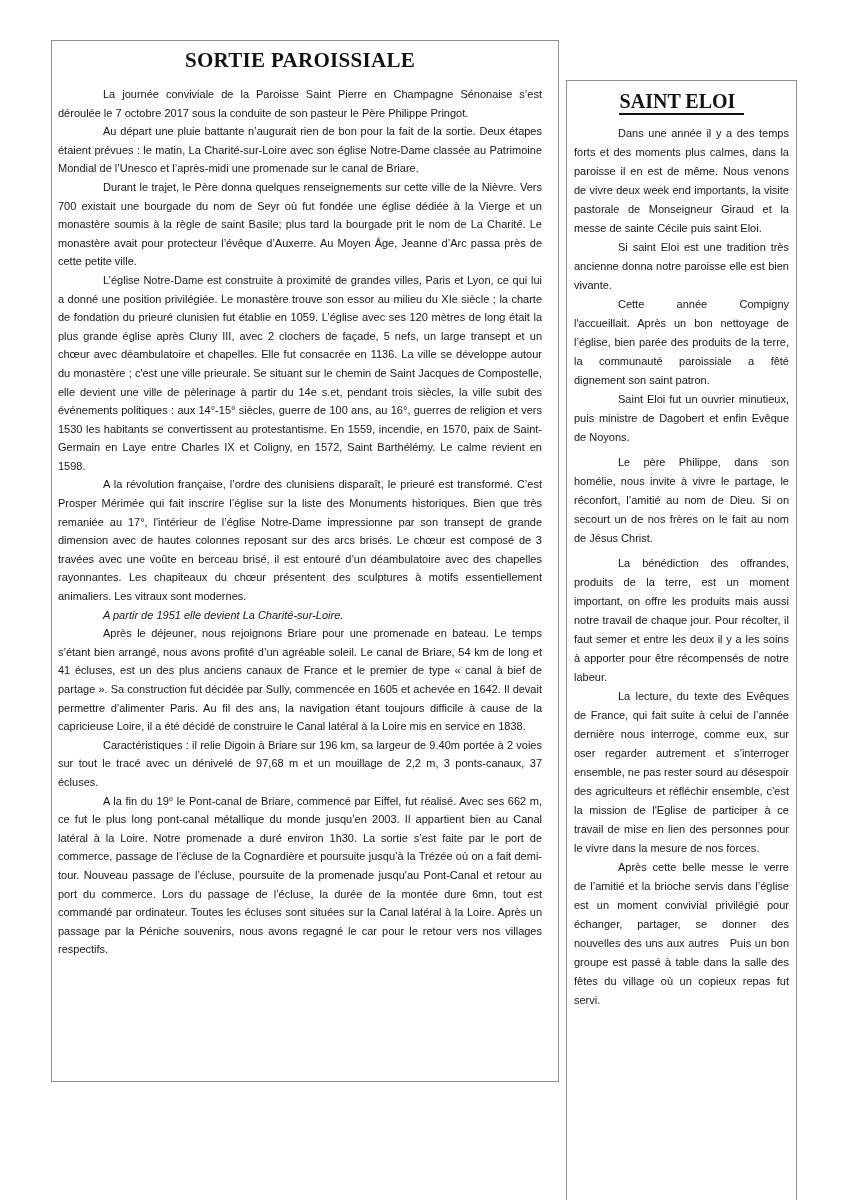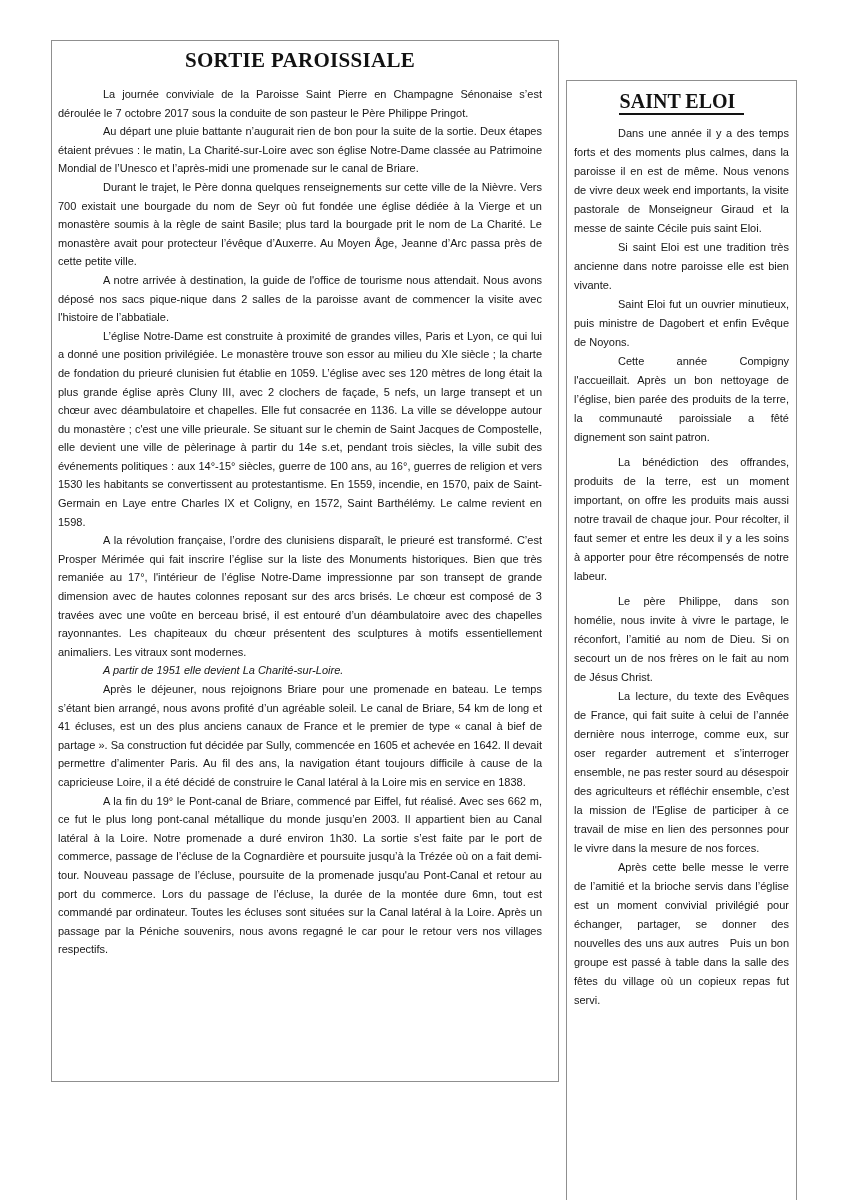--- a/index.html
+++ b/index.html
@@ -73,55 +73,55 @@
 </style>
 </head>
 <body>
 
 <div class="article-box" id="left-box">
   <h1 class="article-title title-serif">SORTIE PAROISSIALE</h1>
   <div class="paragraphs">
 
       <p class="para">La journée conviviale de la Paroisse Saint Pierre en Champagne Sénonaise s’est déroulée le 7 octobre 2017 sous la conduite de son pasteur le Père Philippe Pringot.</p>
 
-      <p class="para">Au départ une pluie battante n’augurait rien de bon pour la suite de la sortie. Deux étapes étaient prévues : le matin, La Charité-sur-Loire avec son église Notre-Dame classée au Patrimoine Mondial de l’Unesco et l’après-midi une promenade sur le canal de Briare.</p>
+      <p class="para">Au départ une pluie battante n’augurait rien de bon pour la fait de la sortie. Deux étapes étaient prévues : le matin, La Charité-sur-Loire avec son église Notre-Dame classée au Patrimoine Mondial de l’Unesco et l’après-midi une promenade sur le canal de Briare.</p>
 
       <p class="para">Durant le trajet, le Père donna quelques renseignements sur cette ville de la Nièvre. Vers 700 existait une bourgade du nom de Seyr où fut fondée une église dédiée à la Vierge et un monastère soumis à la règle de saint Basile; plus tard la bourgade prit le nom de La Charité. Le monastère avait pour protecteur l’évêque d’Auxerre. Au Moyen Âge, Jeanne d’Arc passa près de cette petite ville.</p>
 
-      <p class="para">A notre arrivée à destination, la guide de l'office de tourisme nous attendait. Nous avons déposé nos sacs pique-nique dans 2 salles de la paroisse avant de commencer la visite avec l'histoire de l’abbatiale.</p>
 
       <p class="para">L’église Notre-Dame est construite à proximité de grandes villes, Paris et Lyon, ce qui lui a donné une position privilégiée. Le monastère trouve son essor au milieu du XIe siècle ; la charte de fondation du prieuré clunisien fut établie en 1059. L’église avec ses 120 mètres de long était la plus grande église après Cluny III, avec 2 clochers de façade, 5 nefs, un large transept et un chœur avec déambulatoire et chapelles. Elle fut consacrée en 1136. La ville se développe autour du monastère ; c'est une ville prieurale. Se situant sur le chemin de Saint Jacques de Compostelle, elle devient une ville de pèlerinage à partir du 14e s.et, pendant trois siècles, la ville subit des événements politiques : aux 14°-15° siècles, guerre de 100 ans, au 16°, guerres de religion et vers 1530 les habitants se convertissent au protestantisme. En 1559, incendie, en 1570, paix de Saint-Germain en Laye entre Charles IX et Coligny, en 1572, Saint Barthélémy. Le calme revient en 1598.</p>
 
       <p class="para">A la révolution française, l’ordre des clunisiens disparaît, le prieuré est transformé. C’est Prosper Mérimée qui fait inscrire l’église sur la liste des Monuments historiques. Bien que très remaniée au 17°, l'intérieur de l’église Notre-Dame impressionne par son transept de grande dimension avec de hautes colonnes reposant sur des arcs brisés. Le chœur est composé de 3 travées avec une voûte en berceau brisé, il est entouré d’un déambulatoire avec des chapelles rayonnantes. Les chapiteaux du chœur présentent des sculptures à motifs essentiellement animaliers. Les vitraux sont modernes.</p>
 
       <p class="para noindent">A partir de 1951 elle devient La Charité-sur-Loire.</p>
 
       <p class="para">Après le déjeuner, nous rejoignons Briare pour une promenade en bateau. Le temps s’étant bien arrangé, nous avons profité d’un agréable soleil. Le canal de Briare, 54 km de long et 41 écluses, est un des plus anciens canaux de France et le premier de type « canal à bief de partage ». Sa construction fut décidée par Sully, commencée en 1605 et achevée en 1642. Il devait permettre d’alimenter Paris. Au fil des ans, la navigation étant toujours difficile à cause de la capricieuse Loire, il a été décidé de construire le Canal latéral à la Loire mis en service en 1838.</p>
 
+      <p class="para">Caractéristiques : il relie Digoin à Briare sur 196 km, sa largeur de 9.40m portée à 2 voies sur tout le tracé avec un dénivelé de 97,68 m et un mouillage de 2,2 m, 3 ponts-canaux, 37 écluses.</p>
 
       <p class="para">A la fin du 19° le Pont-canal de Briare, commencé par Eiffel, fut réalisé. Avec ses 662 m, ce fut le plus long pont-canal métallique du monde jusqu’en 2003. Il appartient bien au Canal latéral à la Loire. Notre promenade a duré environ 1h30. La sortie s’est faite par le port de commerce, passage de l’écluse de la Cognardière et poursuite jusqu’à la Trézée où on a fait demi-tour. Nouveau passage de l’écluse, poursuite de la promenade jusqu'au Pont-Canal et retour au port du commerce. Lors du passage de l’écluse, la durée de la montée dure 6mn, tout est commandé par ordinateur. Toutes les écluses sont situées sur la Canal latéral à la Loire. Après un passage par la Péniche souvenirs, nous avons regagné le car pour le retour vers nos villages respectifs.</p>
     </div>
 
 </div>
 
 <div class="article-box" id="right-box">
   <h2 class="article-title title-serif"><span class="underlined">SAINT ELOI</span></h2>
   <div class="paragraphs">
 
       <p class="para">Dans une année il y a des temps forts et des moments plus calmes, dans la paroisse il en est de même. Nous venons de vivre deux week end importants, la visite pastorale de Monseigneur Giraud et la messe de sainte Cécile puis saint Eloi.</p>
 
-      <p class="para">Si saint Eloi est une tradition très ancienne dans notre paroisse elle est bien vivante.</p>
+      <p class="para">Si saint Eloi est une tradition très ancienne donna notre paroisse elle est bien vivante.</p>
+
+      <p class="para">Cette année Compigny l'accueillait. Après un bon nettoyage de l’église, bien parée des produits de la terre, la communauté paroissiale a fêté dignement son saint patron.</p>
 
       <p class="para">Saint Eloi fut un ouvrier minutieux, puis ministre de Dagobert et enfin Evêque de Noyons.</p>
 
-      <p class="para">Cette année Compigny l'accueillait. Après un bon nettoyage de l’église, bien parée des produits de la terre, la communauté paroissiale a fêté dignement son saint patron.</p>
+      <p class="para gap">Le père Philippe, dans son homélie, nous invite à vivre le partage, le réconfort, l’amitié au nom de Dieu. Si on secourt un de nos frères on le fait au nom de Jésus Christ.</p>
 
       <p class="para gap">La bénédiction des offrandes, produits de la terre, est un moment important, on offre les produits mais aussi notre travail de chaque jour. Pour récolter, il faut semer et entre les deux il y a les soins à apporter pour être récompensés de notre labeur.</p>
-
-      <p class="para gap">Le père Philippe, dans son homélie, nous invite à vivre le partage, le réconfort, l’amitié au nom de Dieu. Si on secourt un de nos frères on le fait au nom de Jésus Christ.</p>
 
       <p class="para">La lecture, du texte des Evêques de France, qui fait suite à celui de l’année dernière nous interroge, comme eux, sur oser regarder autrement et s’interroger ensemble, ne pas rester sourd au désespoir des agriculteurs et réfléchir ensemble, c’est la mission de l'Eglise de participer à ce travail de mise en lien des personnes pour le vivre dans la mesure de nos forces.</p>
 
       <p class="para">Après cette belle messe le verre de l’amitié et la brioche servis dans l’église est un moment convivial privilégié pour échanger, partager, se donner des nouvelles des uns aux autres &nbsp; Puis un bon groupe est passé à table dans la salle des fêtes du village où un copieux repas fut servi.</p>
 
     </div>
 
 </div>
 
 </body></html>

